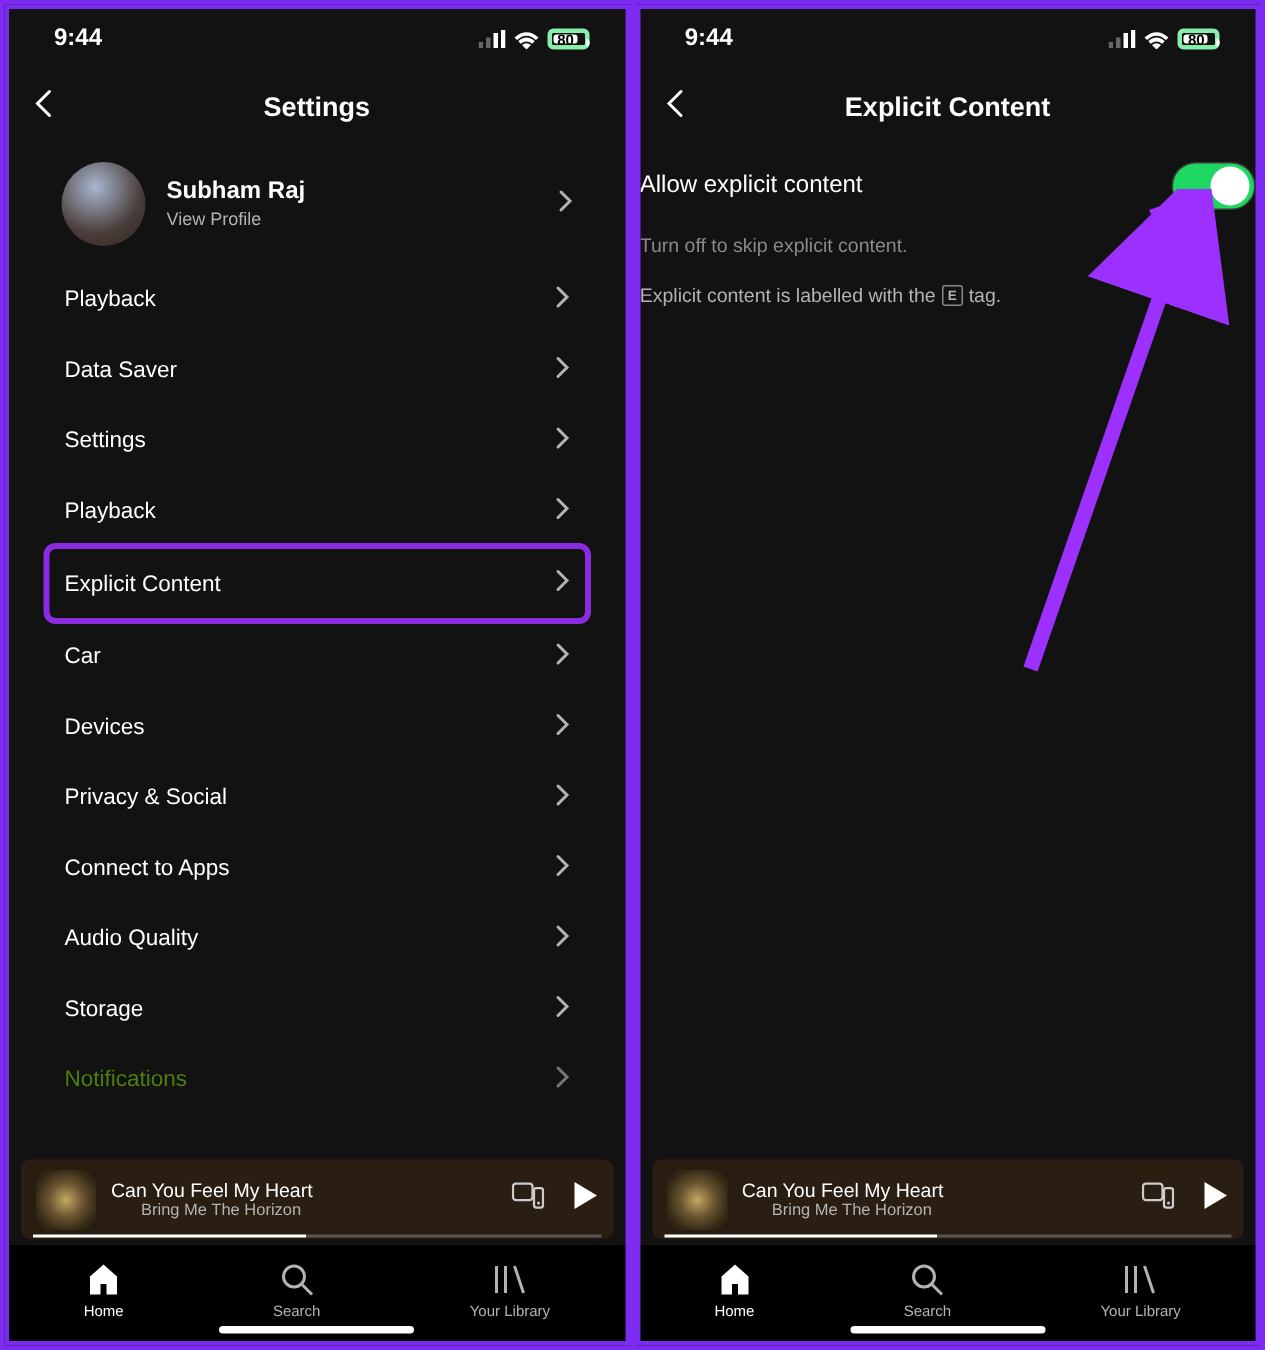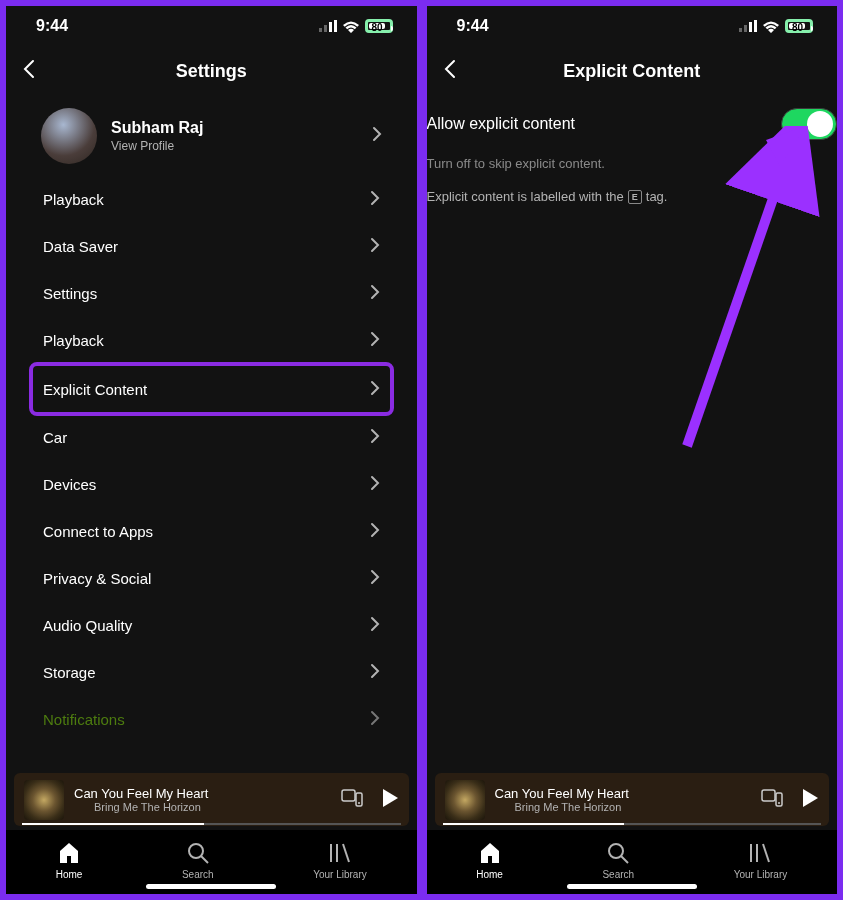--- a/index.html
+++ b/index.html
@@ -311,27 +311,27 @@
             <path d="M2 2 L8 8 L2 14" stroke="#b3b3b3" stroke-width="2" fill="none" stroke-linecap="round"></path>
           </svg></span>
     </div>
     <div class="settings-item">
       <span>Devices</span>
       <span class="chevron"><svg width="10" height="16" viewBox="0 0 10 16">
             <path d="M2 2 L8 8 L2 14" stroke="#b3b3b3" stroke-width="2" fill="none" stroke-linecap="round"></path>
           </svg></span>
     </div>
     <div class="settings-item">
+      <span>Privacy &amp; Social</span>
+      <span class="chevron"><svg width="10" height="16" viewBox="0 0 10 16">
+            <path d="M2 2 L8 8 L2 14" stroke="#b3b3b3" stroke-width="2" fill="none" stroke-linecap="round"></path>
+          </svg></span>
+    </div>
+    <div class="settings-item">
       <span>Connect to Apps</span>
-      <span class="chevron"><svg width="10" height="16" viewBox="0 0 10 16">
-            <path d="M2 2 L8 8 L2 14" stroke="#b3b3b3" stroke-width="2" fill="none" stroke-linecap="round"></path>
-          </svg></span>
-    </div>
-    <div class="settings-item">
-      <span>Privacy &amp; Social</span>
       <span class="chevron"><svg width="10" height="16" viewBox="0 0 10 16">
             <path d="M2 2 L8 8 L2 14" stroke="#b3b3b3" stroke-width="2" fill="none" stroke-linecap="round"></path>
           </svg></span>
     </div>
     <div class="settings-item">
       <span>Audio Quality</span>
       <span class="chevron"><svg width="10" height="16" viewBox="0 0 10 16">
             <path d="M2 2 L8 8 L2 14" stroke="#b3b3b3" stroke-width="2" fill="none" stroke-linecap="round"></path>
           </svg></span>
     </div>

